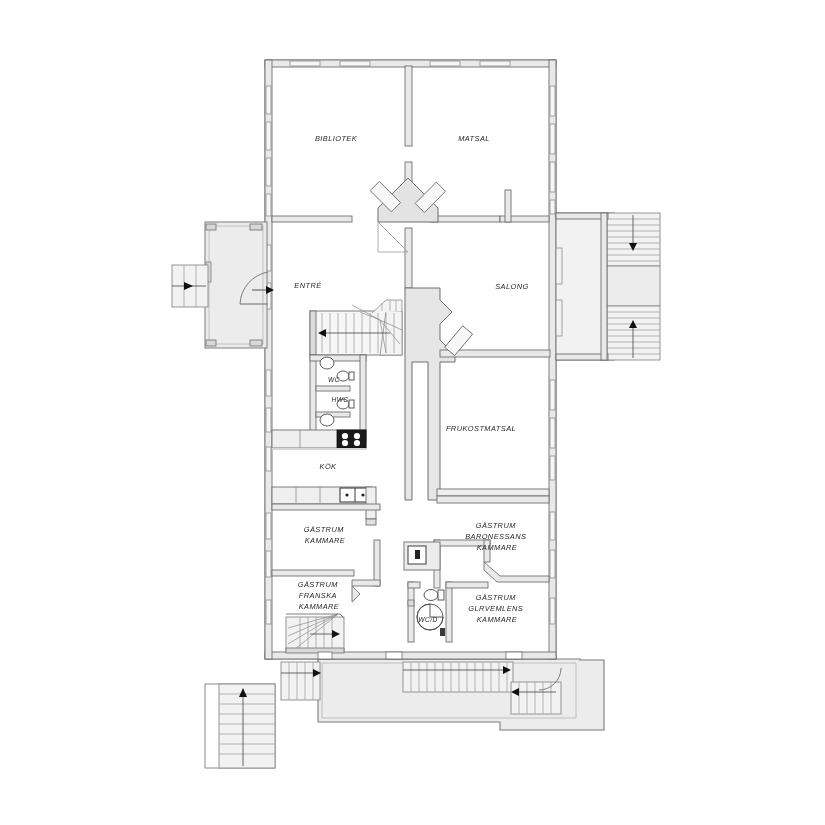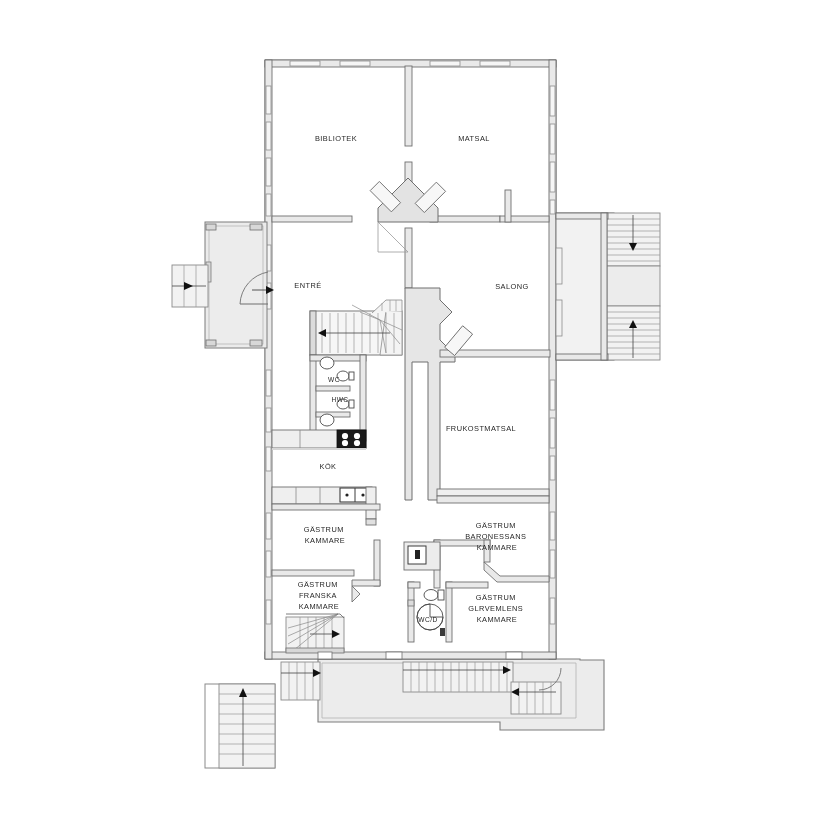--- a/index.html
+++ b/index.html
@@ -1,18 +1,18 @@
 <!DOCTYPE html>
 <html><head>
 <meta charset="utf-8">
 <style>
   html,body{margin:0;padding:0;background:#ffffff;}
   body{width:825px;height:825px;overflow:hidden;
        font-family:"Liberation Sans","DejaVu Sans",sans-serif;}
-  #stage{position:relative;width:825px;height:825px;background:#ffffff;}
+  #stage{position:relative;width:825px;height:825px;background:#ffffff;font-style:italic;}
   svg{display:block;}
   .rlabel{font-family:"Liberation Sans","DejaVu Sans",sans-serif;
           font-size:7.4px;fill:#262626;text-anchor:middle;
           letter-spacing:.45px;dominant-baseline:middle;}
   .rlabel.sm{font-size:6.6px;}
 </style>
 </head>
 <body>
 
 <div id="stage">

